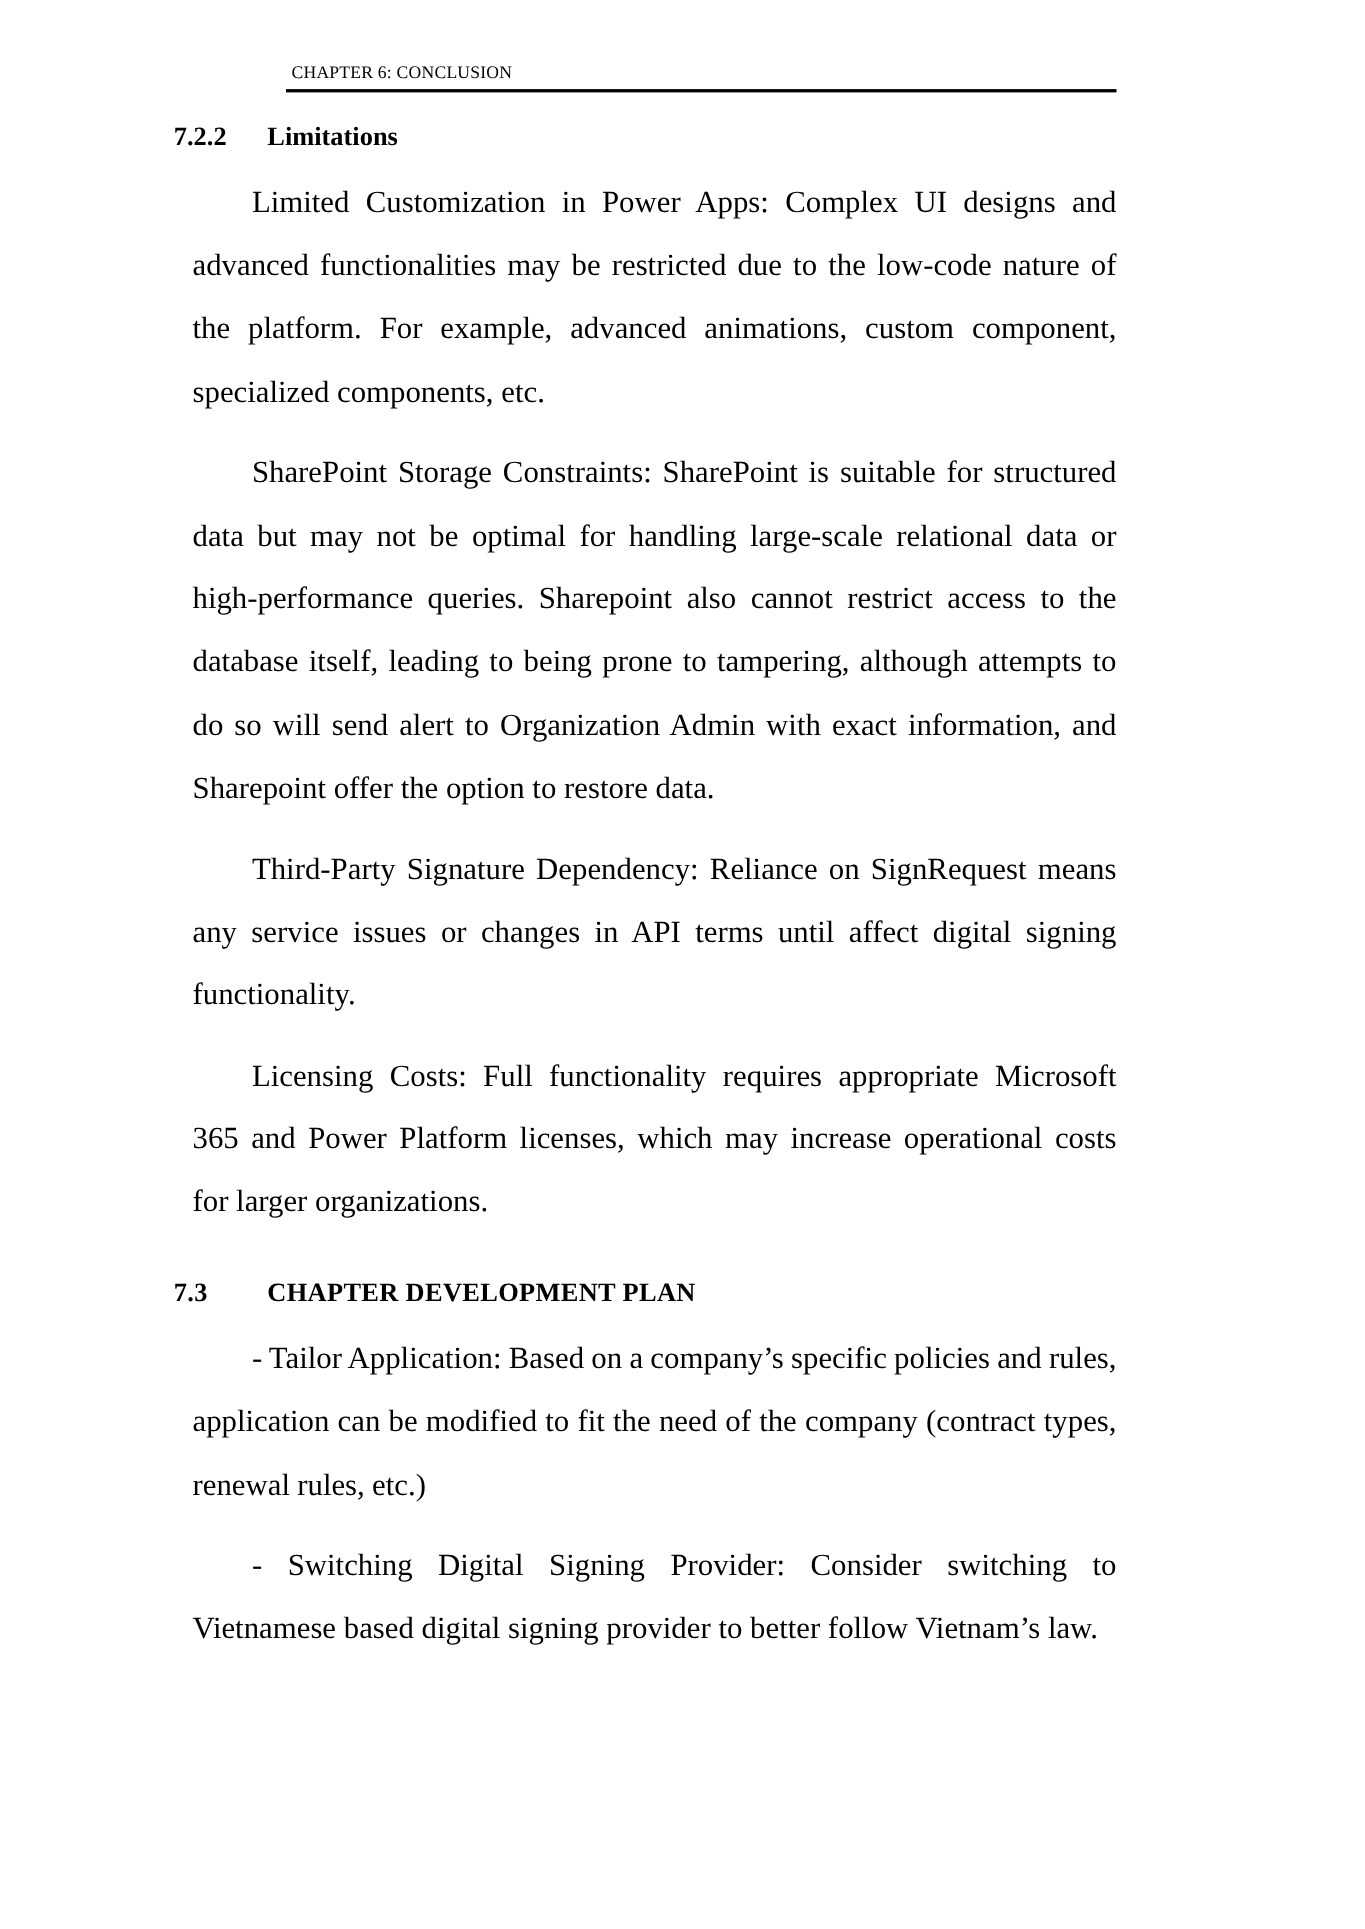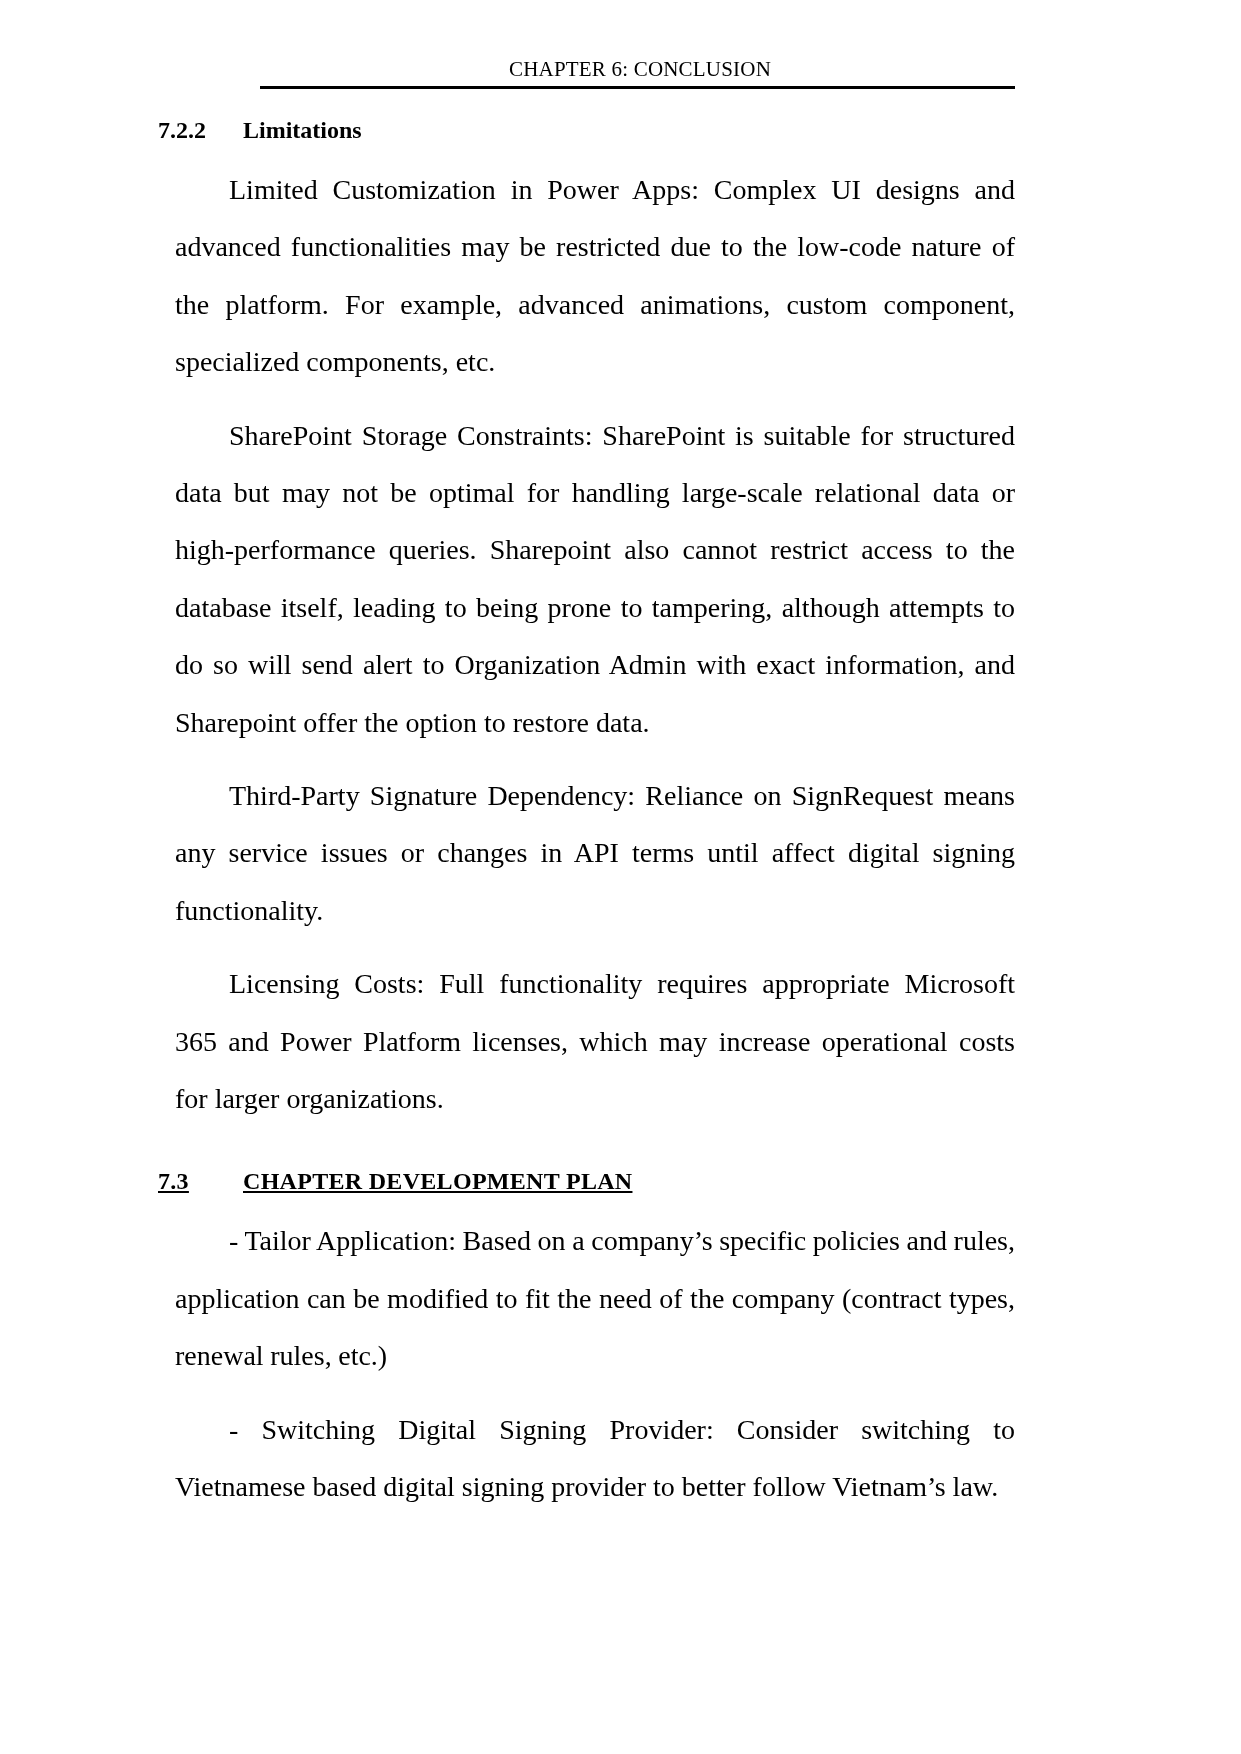--- a/index.html
+++ b/index.html
@@ -27,22 +27,21 @@
     top: 0;
     width: 840px;
   }
 
   
   .running-header {
     padding-top: 58px;
   }
   .running-header .header-text {
     display: block;
-    text-align: center;
-    font-size: 21px;
+    font-size: 16px;
     letter-spacing: 0.2px;
     line-height: 1.1;
     padding-left: 90px;
   }
   .header-rule {
     margin-top: 5px;
     margin-left: 85px;
     border: 0;
     border-top: 3px solid #000;
     width: 755px;
@@ -66,21 +65,20 @@
   .heading.sub {
     margin-top: 26px;
     margin-left: -17px;
     justify-content: center;
   }
   .heading.sub .h-num { width: 85px; flex: 0 0 85px; }
   .heading.major {
     margin-top: 39px;
     margin-left: -17px;
     letter-spacing: 0.3px;
-    text-decoration: underline;
   }
   .heading.major .h-num { width: 85px; flex: 0 0 85px; }
 
   
   p.body-par {
     font-size: 28px;
     line-height: 2.05;
     text-align: justify;
     text-justify: inter-word;
     text-indent: 54px;

